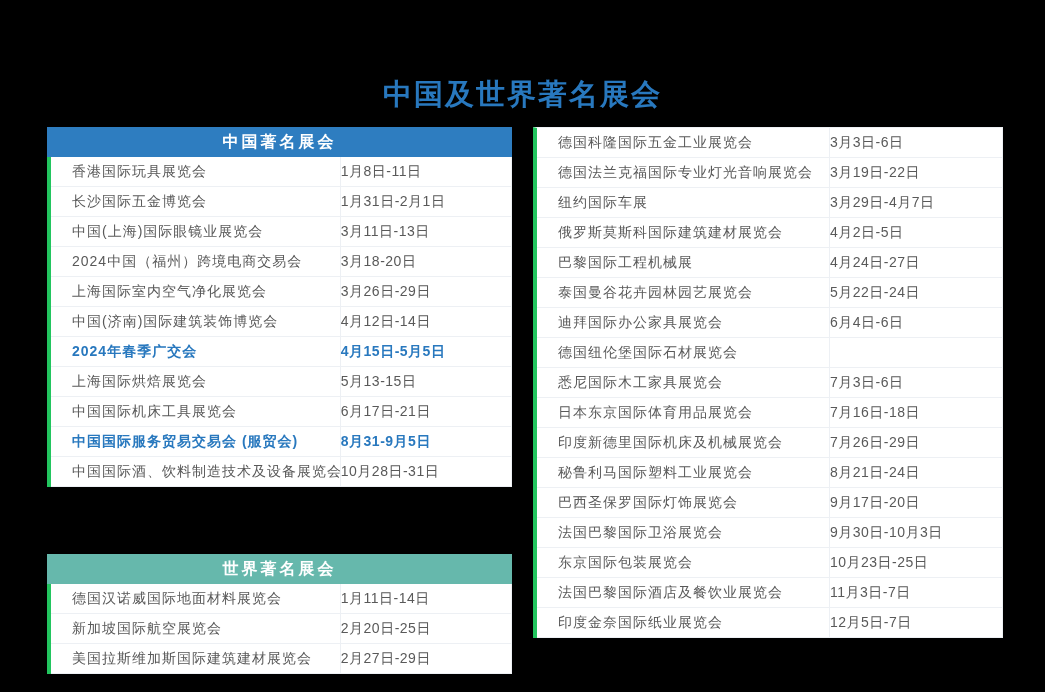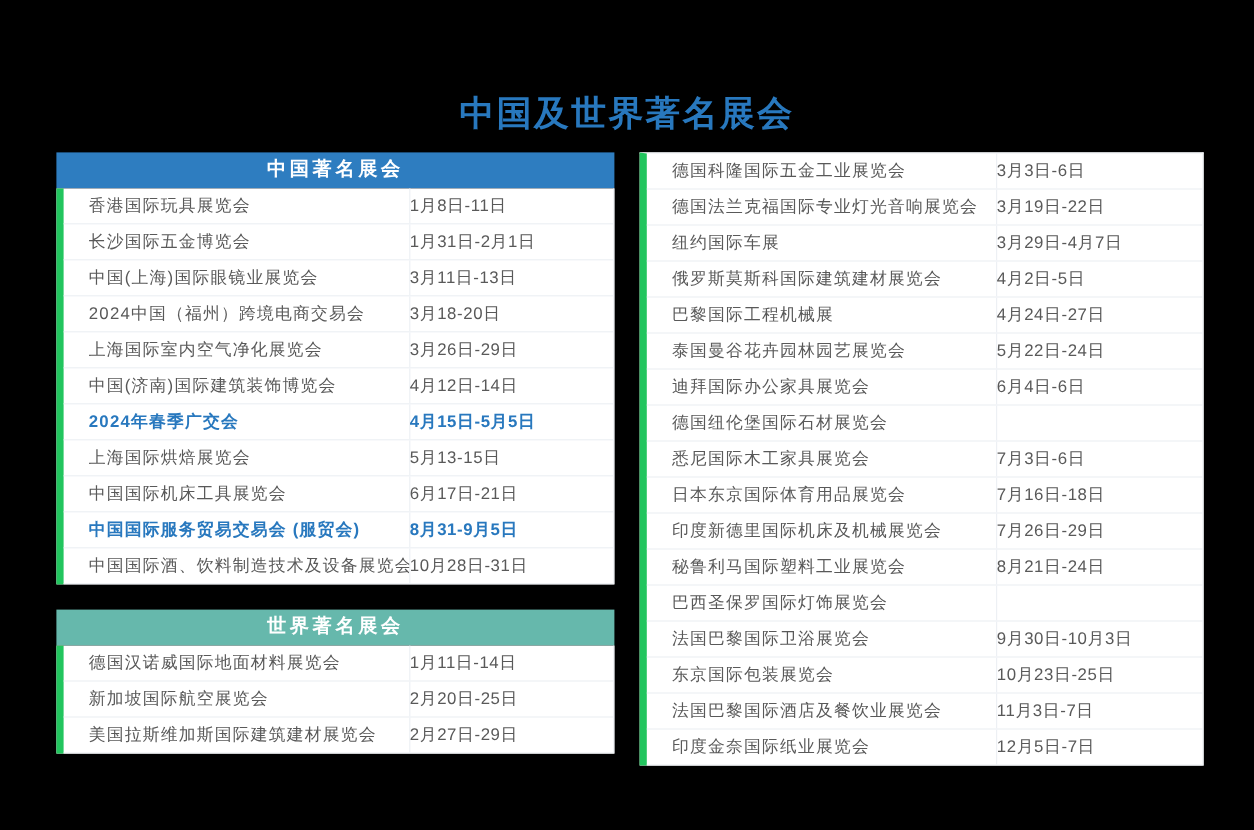--- a/index.html
+++ b/index.html
@@ -19,37 +19,37 @@
     text-align: center;
     font-size: 29px;
     font-weight: 700;
     letter-spacing: 2px;
     color: #2878be;
   }
   .col-left  { position: absolute; left: 47px;  top: 127px; width: 465px; }
   .col-right { position: absolute; left: 533px; top: 127px; width: 470px; }
 
   .tbl {
-    border-left: 6px solid #22c55e;
+    border-left: 4px solid #22c55e;
     border-right: 1px solid #edf0f4;
     background: #ffffff;
   }
   .tbl.no-header { border-top: 1px solid #edf0f4; }
 
   .tbl-header {
     height: 30px;
     line-height: 30px;
     text-align: center;
     color: #ffffff;
     font-size: 16px;
     font-weight: 700;
     letter-spacing: 3px;
   }
   .tbl-header.china { background: #2e7dc0; }
-  .tbl-header.world { background: #66b8ac; }
+  .tbl-header.world { background: #66b8ac; margin-top: 46px; }
 
   .row {
     display: flex;
     height: 30px;
     box-sizing: border-box;
     border-bottom: 1px solid #edf0f4;
     align-items: center;
   }
   .cell-name {
     width: 63%;
@@ -231,20 +231,21 @@
           <div class="cell-date">7月26日-29日</div>
         </div>
 
         <div class="row">
           <div class="cell-name">秘鲁利马国际塑料工业展览会</div>
           <div class="cell-date">8月21日-24日</div>
         </div>
 
         <div class="row">
           <div class="cell-name">巴西圣保罗国际灯饰展览会</div>
+          <div class="cell-date">9月17日-20日</div>
         </div>
 
         <div class="row">
           <div class="cell-name">法国巴黎国际卫浴展览会</div>
           <div class="cell-date">9月30日-10月3日</div>
         </div>
 
         <div class="row">
           <div class="cell-name">东京国际包装展览会</div>
           <div class="cell-date">10月23日-25日</div>

